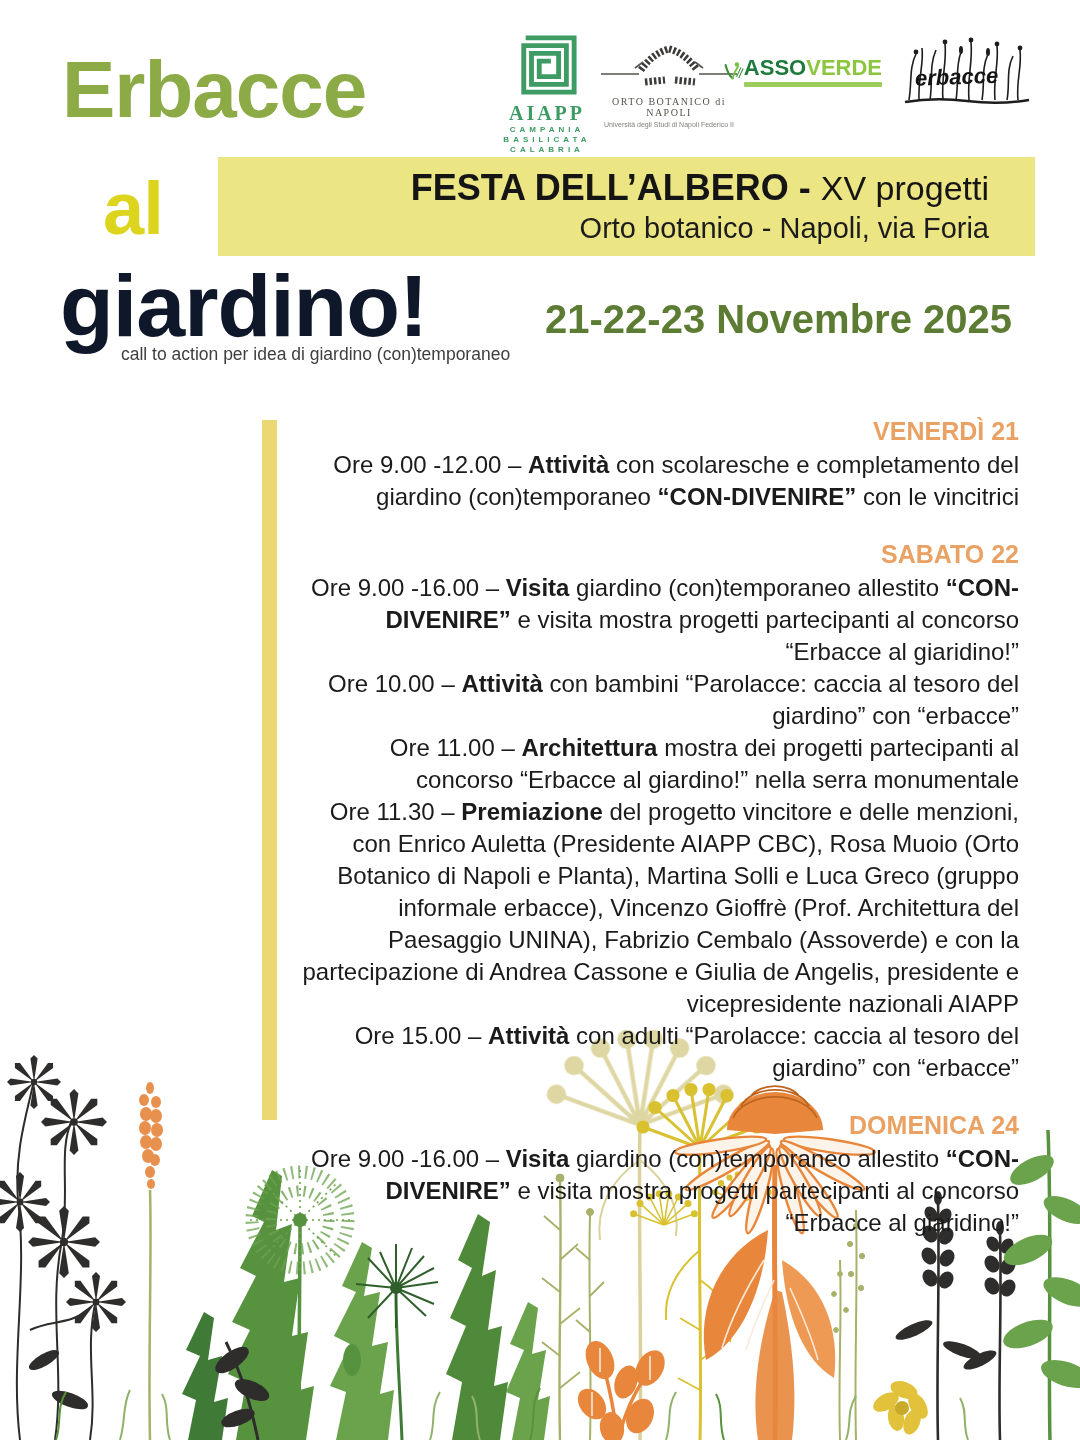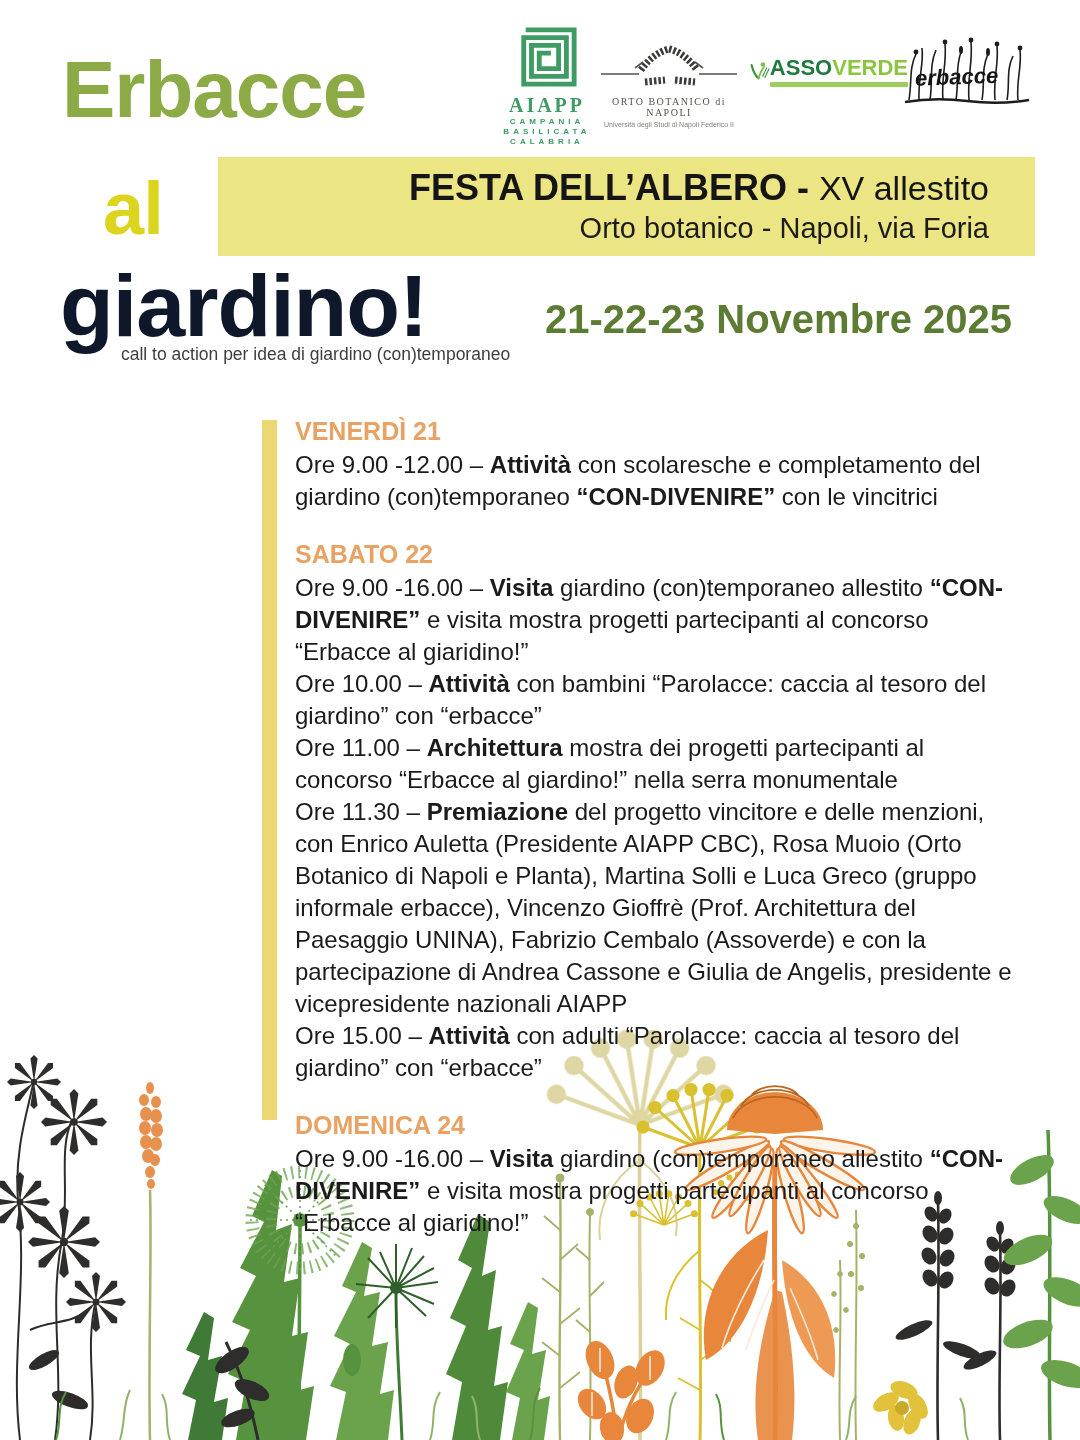--- a/index.html
+++ b/index.html
@@ -9,47 +9,47 @@
 
   
   .t-word{font-weight:bold;line-height:1;letter-spacing:-1px;}
   #t1{left:62px;top:50px;font-size:80px;color:#8cab47;}
   #t2{left:103px;top:172px;font-size:74px;color:#ddd41d;}
   #t3{left:60px;top:262px;font-size:88px;color:#0f172a;}
   #subtitle{left:121px;top:344px;font-size:17.5px;color:#3e3e3e;}
 
   
   .logo{text-align:center;}
-  #logo-aiapp{left:494px;top:26px;width:106px;}
+  #logo-aiapp{left:494px;top:34px;width:106px;}
   .aiapp-name{color:#3d9b63;font-family:"Liberation Serif",serif;font-weight:bold;
               font-size:20px;letter-spacing:3px;margin-top:2px;}
   .aiapp-region{color:#3d9b63;font-size:8px;font-weight:bold;letter-spacing:4px;line-height:10px;}
   #logo-orto{left:596px;top:38px;width:146px;}
   .orto-name{color:#55534c;font-size:10px;letter-spacing:1.5px;margin-top:2px;font-family:"Liberation Serif",serif;}
   .orto-sub{color:#82807a;font-size:7px;margin-top:3px;}
-  #logo-assoverde{left:748px;top:46px;width:160px;}
+  #logo-assoverde{left:722px;top:46px;width:160px;}
   .asso-row{display:flex;align-items:center;}
   .asso-text{font-weight:bold;font-size:22px;letter-spacing:0;}
   .asso-a{color:#1e7a3c;} .asso-v{color:#8cc63f;}
   .asso-bar{height:5px;background:#8cc63f;opacity:.85;margin-top:1px;border-radius:1px;}
   #logo-erbacce{left:903px;top:30px;width:128px;height:88px;}
 
   
   #banner{left:218px;top:157px;width:817px;height:99px;background:#ece584;
           text-align:right;padding:10px 46px 0 0;box-sizing:border-box;}
   .banner-l1{font-size:34px;line-height:42px;color:#151515;}
   .banner-l1 .bld{font-weight:bold;font-size:36px;}
   .banner-l2{font-size:29px;line-height:38px;color:#1c1c1c;margin-left:16px;}
 
   
   #date{right:68px;top:297px;font-size:40px;font-weight:bold;color:#5d7c33;}
 
   
   #yellow-bar{left:262px;top:420px;width:15px;height:700px;background:#ecd873;z-index:1;}
-  #program{left:295px;top:416px;width:724px;z-index:2;}
+  #program{left:295px;top:416px;width:724px;z-index:2;text-align:right;}
   .section{margin-top:26px;}
   .section:first-child{margin-top:0;}
   .sec-head{color:#e9a263;font-weight:bold;font-size:25px;line-height:30px;margin-bottom:3px;}
   .entry{margin:0;font-size:24px;line-height:32px;color:#1b1b1b;}
   .entry .b{font-weight:bold;}
 
   
   #botanics{left:0;top:1030px;width:1080px;height:410px;z-index:0;}
 </style>
 </head>
@@ -120,21 +120,21 @@
         <circle cx="94" cy="14" r="2.4"></circle>
         <circle cx="117" cy="18" r="2.4"></circle>
       <ellipse cx="58" cy="20" rx="2" ry="4"></ellipse>
         <ellipse cx="85" cy="22" rx="2" ry="4"></ellipse>
     </g>
     <text x="12" y="54" transform="rotate(-2 60 48)" font-family="Liberation Sans, sans-serif" font-size="22" font-weight="bold" font-style="italic" fill="#141414">erbacce</text>
   </svg>
 </div>
 
 <div class="abs" id="banner">
-  <div class="banner-l1"><span class="bld">FESTA DELL’ALBERO</span><span class="bld"> - </span><span>XV allestito</span></div>
+  <div class="banner-l1"><span class="bld">FESTA DELL’ALBERO</span><span class="bld"> - </span><span>XV progetti</span></div>
   <div class="banner-l2">Orto botanico - Napoli, via Foria</div>
 </div>
 
 <div class="abs" id="date">21-22-23 Novembre 2025</div>
 
 <div class="abs" id="yellow-bar"></div>
 <div class="abs" id="program">
     <div class="section">
       <div class="sec-head">VENERDÌ 21</div>
       <p class="entry"><span>Ore 9.00 -12.00 – </span><span class="b">Attività</span><span> con scolaresche e completamento del giardino (con)temporaneo </span><span class="b">“CON-DIVENIRE”</span><span> con le vincitrici</span></p>

